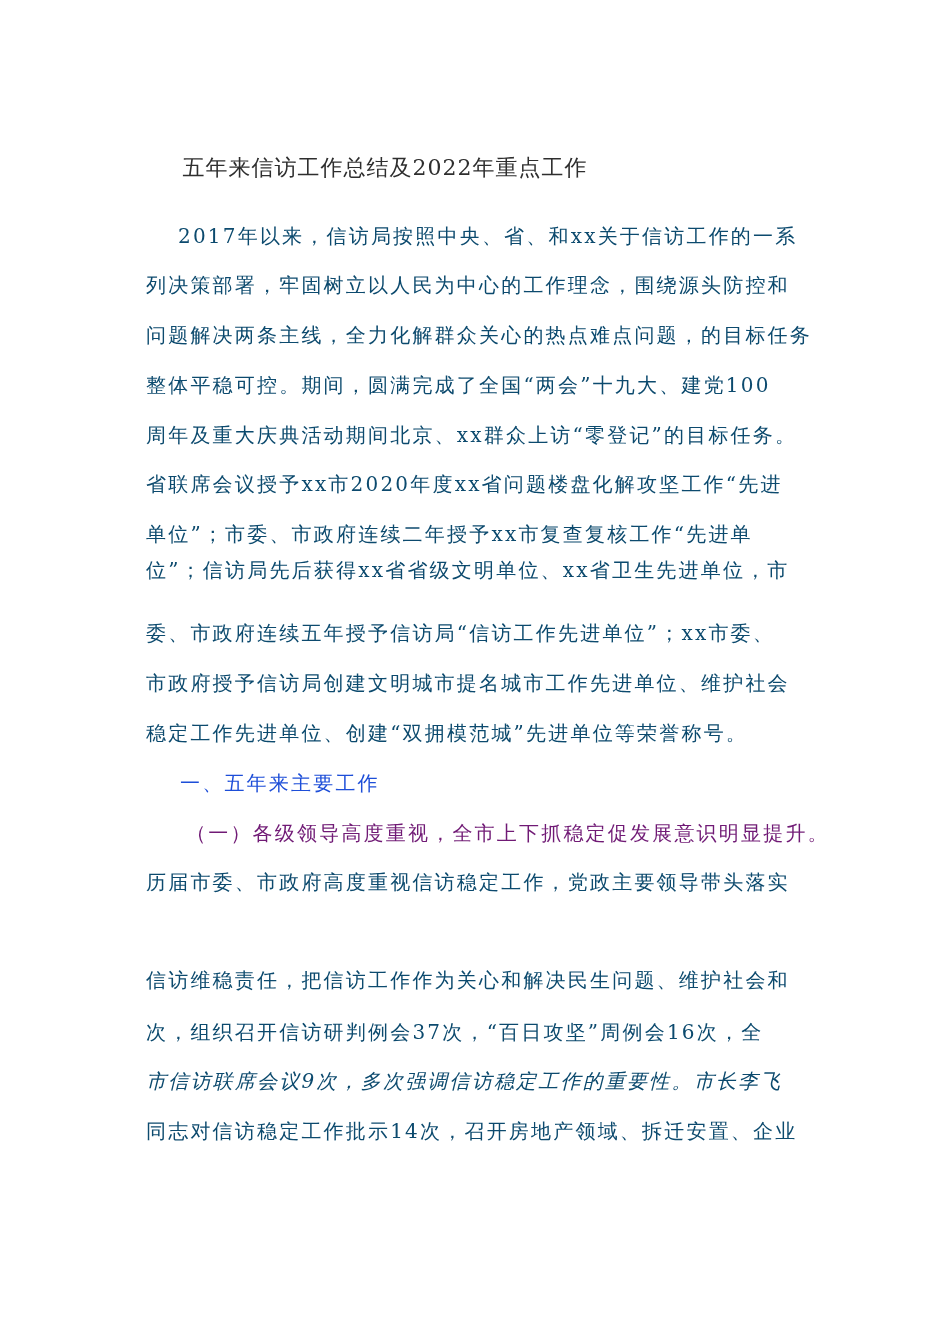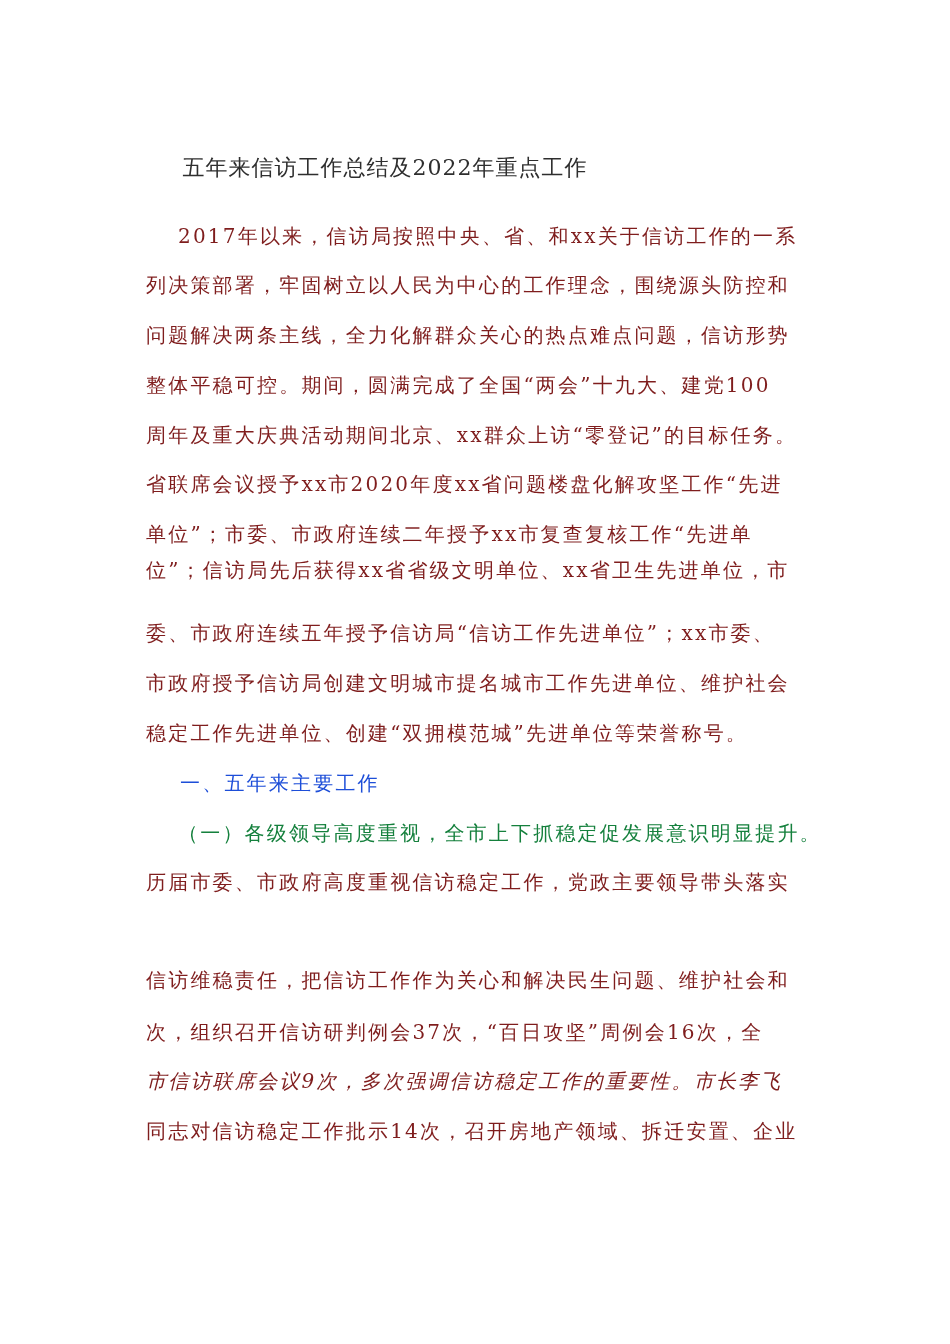--- a/index.html
+++ b/index.html
@@ -34,21 +34,21 @@
     line-height: 32px;
     white-space: nowrap;
   }
   .line {
     position: absolute;
     left: 146px;
     font-size: 20px;
     line-height: 30px;
     letter-spacing: 2.2px;
     white-space: nowrap;
-    color: #7f1d1d;
+    color: #0c4a6e;
   }
   .line.indent { left: 178px; }
   .h1 {
     position: absolute;
     left: 180px;
     font-size: 20px;
     line-height: 30px;
     letter-spacing: 2.2px;
     white-space: nowrap;
   }
@@ -63,33 +63,33 @@
 </style>
 </head>
 <body>
 
 <div class="page">
 
   <div class="title" style="top:152px;">五年来信访工作总结及2022年重点工作</div>
 
   <div class="line indent" style="top:221px;">2017年以来，信访局按照中央、省、和xx关于信访工作的一系</div>
   <div class="line" style="top:270px;">列决策部署，牢固树立以人民为中心的工作理念，围绕源头防控和</div>
-  <div class="line" style="top:320px;">问题解决两条主线，全力化解群众关心的热点难点问题，信访形势</div>
+  <div class="line" style="top:320px;">问题解决两条主线，全力化解群众关心的热点难点问题，的目标任务</div>
   <div class="line" style="top:370px;">整体平稳可控。期间，圆满完成了全国“两会”十九大、建党100</div>
   <div class="line" style="top:420px;">周年及重大庆典活动期间北京、xx群众上访“零登记”的目标任务。</div>
   <div class="line" style="top:469px;">省联席会议授予xx市2020年度xx省问题楼盘化解攻坚工作“先进</div>
   <div class="line" style="top:519px;">单位”；市委、市政府连续二年授予xx市复查复核工作“先进单</div>
   <div class="line" style="top:555px;">位”；信访局先后获得xx省省级文明单位、xx省卫生先进单位，市</div>
   <div class="line" style="top:618px;">委、市政府连续五年授予信访局“信访工作先进单位”；xx市委、</div>
   <div class="line" style="top:668px;">市政府授予信访局创建文明城市提名城市工作先进单位、维护社会</div>
   <div class="line" style="top:718px;">稳定工作先进单位、创建“双拥模范城”先进单位等荣誉称号。</div>
 
   <div class="h1" style="top:768px; color:#1d4ed8;">一、五年来主要工作</div>
 
-  <div class="h2" style="top:818px; color:#15803d;">（一）各级领导高度重视，全市上下抓稳定促发展意识明显提升。</div>
+  <div class="h2" style="top:818px; color:#701a75;margin-left:8px;">（一）各级领导高度重视，全市上下抓稳定促发展意识明显提升。</div>
 
   <div class="line" style="top:867px;">历届市委、市政府高度重视信访稳定工作，党政主要领导带头落实</div>
   <div class="line" style="top:917px;margin-top:48px;">信访维稳责任，把信访工作作为关心和解决民生问题、维护社会和</div>
   <div class="line" style="top:1017px;">次，组织召开信访研判例会37次，“百日攻坚”周例会16次，全</div>
   <div class="line" style="top:1066px;font-style:italic;">市信访联席会议9次，多次强调信访稳定工作的重要性。市长李飞</div>
   <div class="line" style="top:1116px;">同志对信访稳定工作批示14次，召开房地产领域、拆迁安置、企业</div>
 
 </div>
 
 </body></html>

